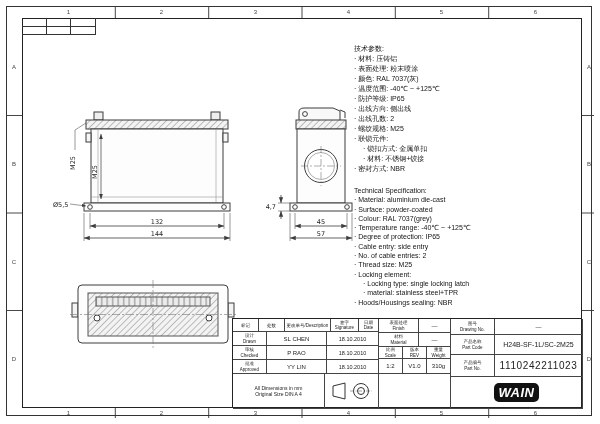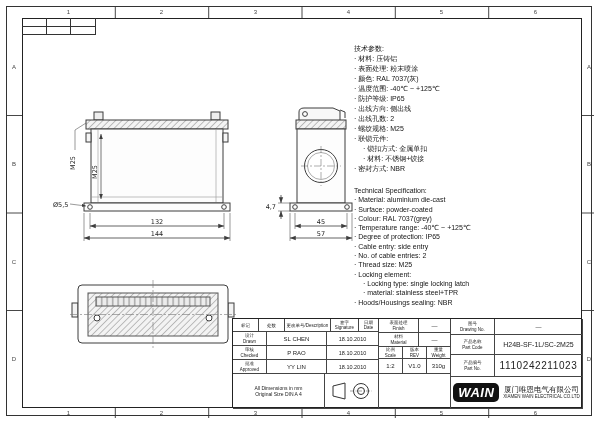--- a/index.html
+++ b/index.html
@@ -296,20 +296,16 @@
     <div class="tb-cell f7" style="left:262px;top:16px;width:88px;height:20px">H24B-SF-1L/SC-2M25</div>
 
     <div class="tb-cell stack" style="left:218px;top:36px;width:44px;height:22px">
       <span class="f45">产品编号</span>
       <span class="f45">Part No.</span>
     </div>
     <div class="tb-cell big" style="left:262px;top:36px;width:88px;height:22px">1110242211023</div>
 
     <div class="tb-cell" style="left:218px;top:58px;width:132px;height:32px;gap:4px">
       <span class="logo">WAIN</span>
-      <span class="stack" style="display:flex;flex-direction:column;align-items:center">
-        <span style="font-size:7.5px">厦门唯恩电气有限公司</span>
-        <span class="f45">XIAMEN WAIN ELECTRICAL CO.LTD</span>
-      </span>
     </div>
 
   </div>
 </div>
 
 </body></html>

